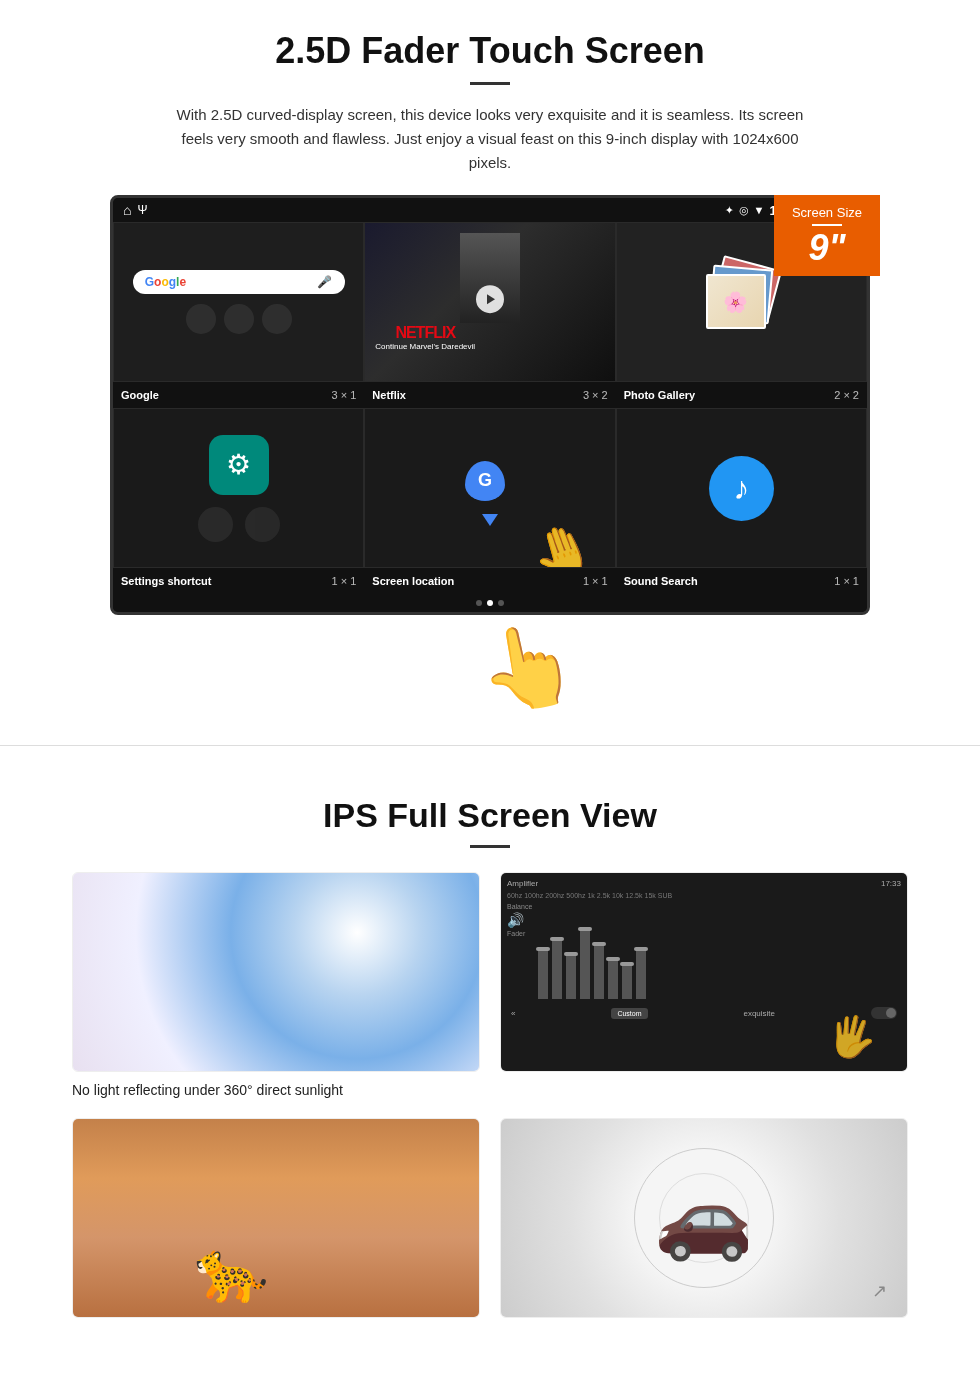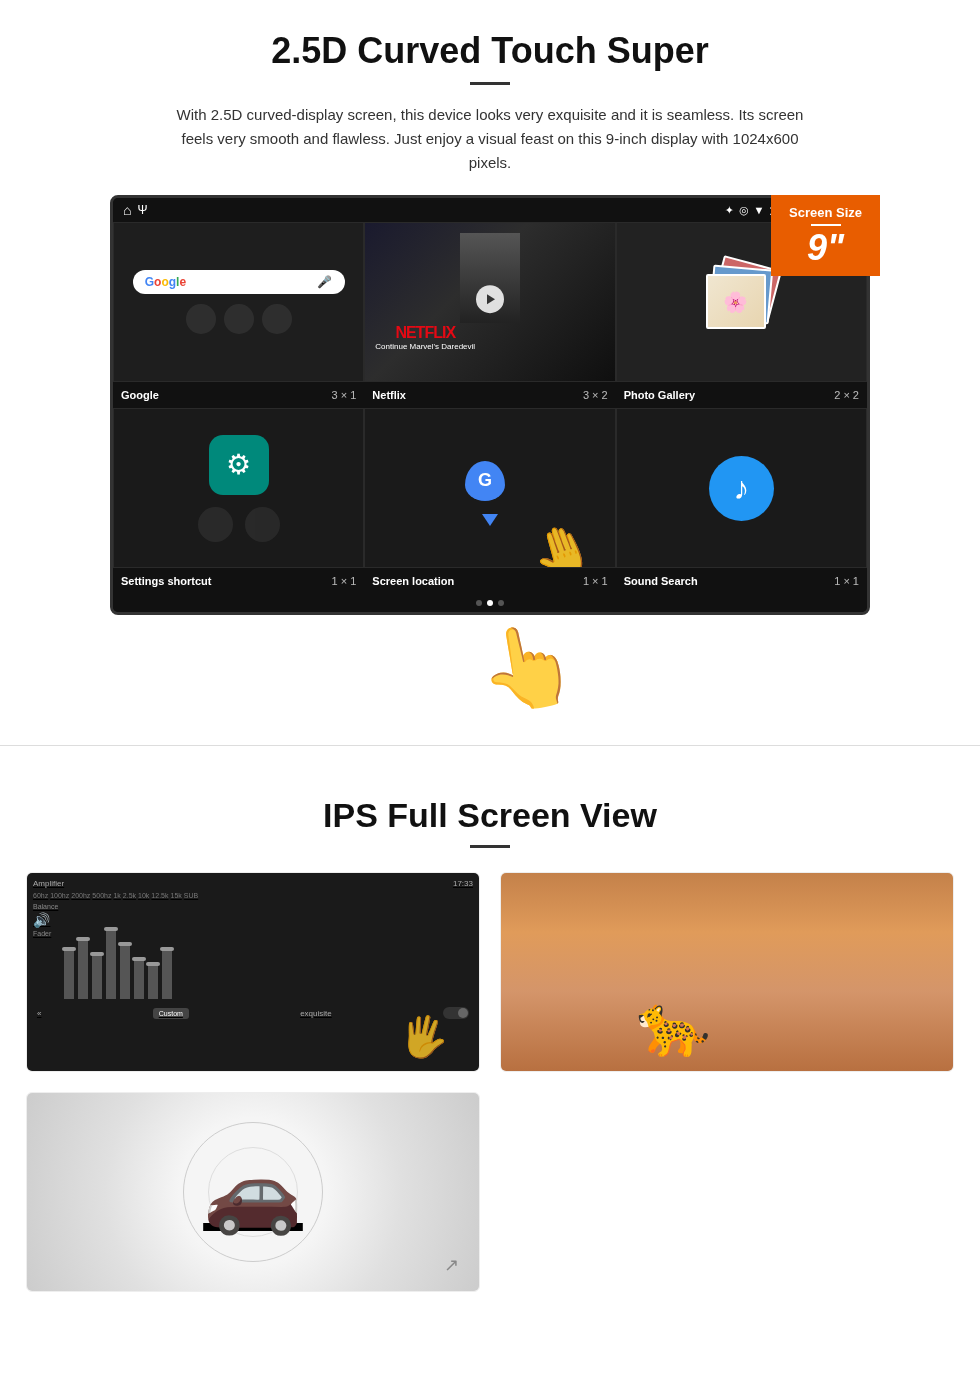--- a/index.html
+++ b/index.html
@@ -59,21 +59,21 @@
       right: -10px;
       background: #e85d00;
       color: white;
       padding: 10px 18px;
       text-align: center;
       z-index: 10;
       min-width: 100px;
     }
     .screen-badge .badge-title {
       font-size: 13px;
-      font-weight: bold;
+      font-weight: normal;
       display: block;
     }
     .screen-badge .badge-divider {
       width: 30px;
       height: 2px;
       background: white;
       margin: 4px auto;
     }
     .screen-badge .badge-size {
       font-size: 36px;
@@ -403,21 +403,21 @@
 
     
     .page-divider {
       border: none;
       border-top: 1px solid #ddd;
       margin: 30px 0;
     }
 
     
     .section2 {
-      padding: 20px 26px 30px;
+      padding: 20px 72px 30px;
       text-align: center;
     }
     .section2 h2 {
       font-size: 34px;
       font-weight: 900;
       color: #111;
       margin-bottom: 10px;
     }
 
     
@@ -433,21 +433,20 @@
       flex-direction: column;
       gap: 10px;
     }
     .feature-img {
       width: 100%;
       height: 200px;
       border-radius: 6px;
       overflow: hidden;
       border: 1px solid #eee;
       position: relative;
-      text-decoration: underline;
     }
     .feature-label {
       font-size: 14px;
       color: #222;
     }
 
     
     .img-sunlight {
       width: 100%;
       height: 100%;
@@ -590,21 +589,21 @@
       bottom: 15px;
       right: 20px;
       font-size: 18px;
       color: #888;
     }
   </style>
 </head>
 <body>
 
 <div class="section1">
-  <h1>2.5D Curved Touch Super</h1>
+  <h1>2.5D Fader Touch Screen</h1>
   <div class="section-divider"></div>
   <p>With 2.5D curved-display screen, this device looks very exquisite and it is seamless. Its screen feels very smooth and flawless. Just enjoy a visual feast on this 9-inch display with 1024x600 pixels.</p>
 
   
   <div class="device-wrapper">
     
     <div class="screen-badge">
       <span class="badge-title">Screen Size</span>
       <div class="badge-divider"></div>
       <span class="badge-size">9"</span>
@@ -740,20 +739,26 @@
 </div>
 
 <hr class="page-divider">
 
 <div class="section2">
   <h2>IPS Full Screen View</h2>
   <div class="section-divider"></div>
 
   <div class="feature-grid">
 
+    <div class="feature-item">
+      <div class="feature-img">
+        <div class="img-sunlight"></div>
+      </div>
+      <span class="feature-label">No light reflecting under 360° direct sunlight</span>
+    </div>
 
     <div class="feature-item">
       <div class="feature-img">
         <div class="img-amplifier">
           <div class="amp-header">
             <span>Amplifier</span>
             <span>17:33</span>
           </div>
           <div style="display:flex; gap:2px; font-size:7px; color:#777; margin-bottom:4px;">
             <span>60hz</span>

